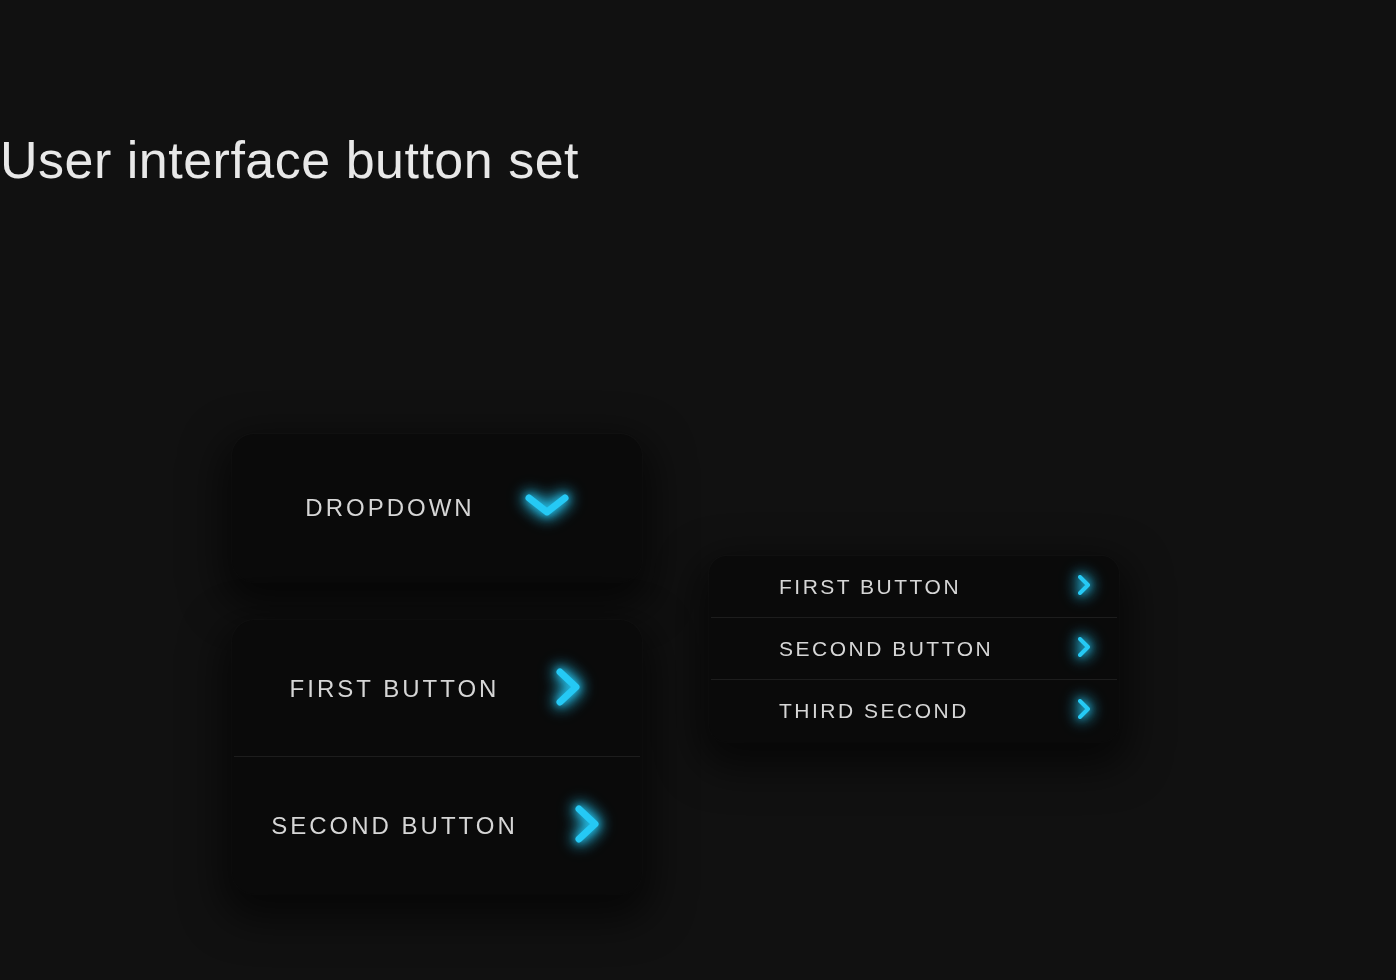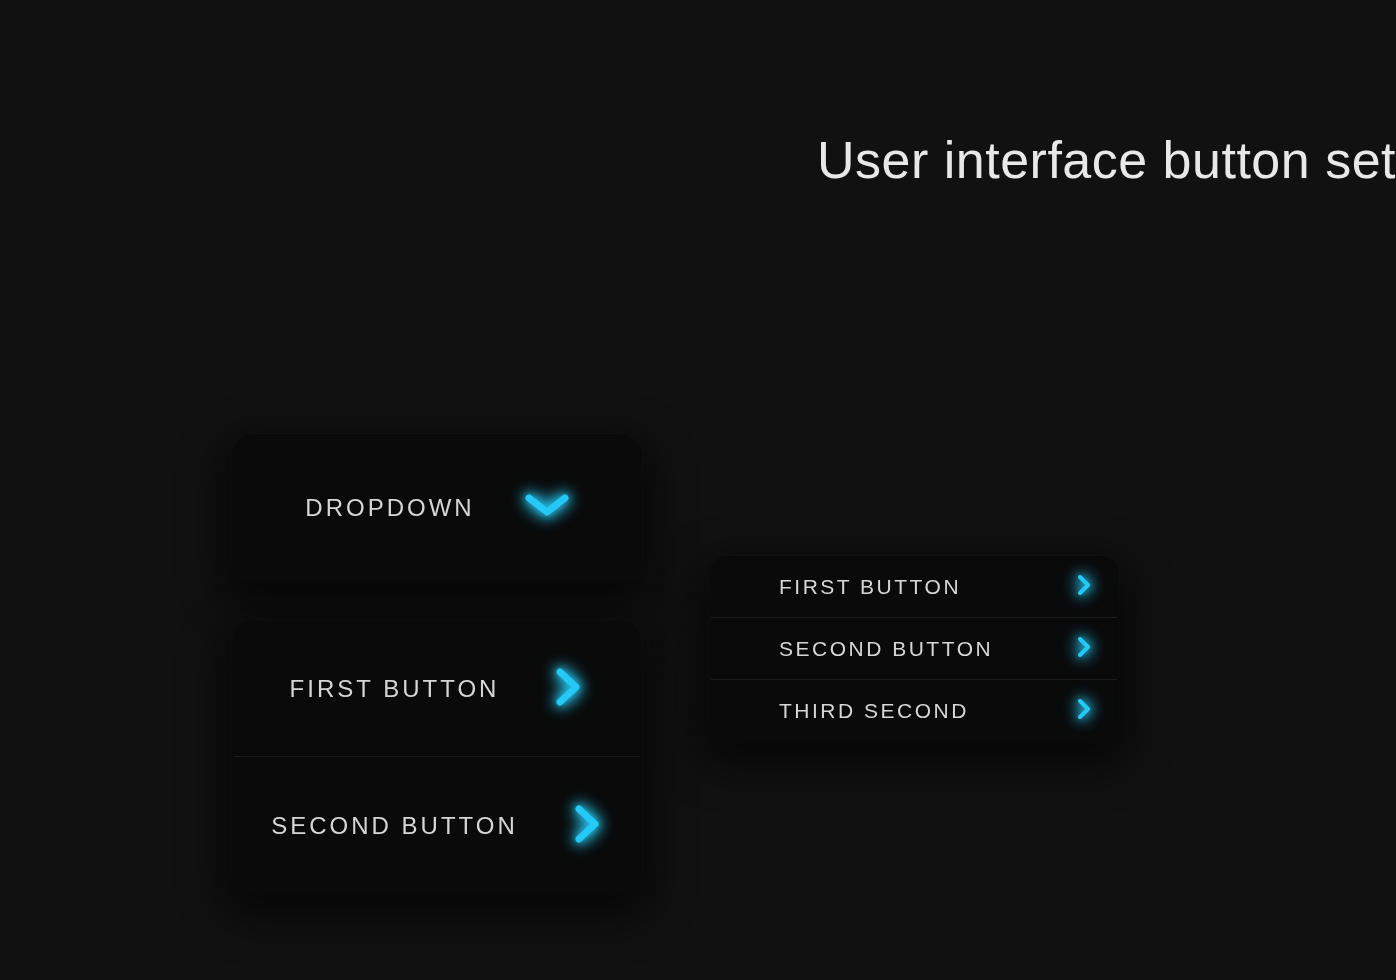--- a/index.html
+++ b/index.html
@@ -8,21 +8,21 @@
       box-sizing: border-box;
     }
     body {
       width: 1396px;
       height: 980px;
       background: #111111;
       font-family: -apple-system, BlinkMacSystemFont, "Segoe UI", Arial, sans-serif;
       overflow: hidden;
     }
     .title {
-      text-align: right;
+      text-align: left;
       color: #e8e8e8;
       font-size: 52px;
       font-weight: 300;
       margin-top: 130px;
       letter-spacing: 0.5px;
     }
     .container {
       position: relative;
       width: 100%;
       height: 100%;

